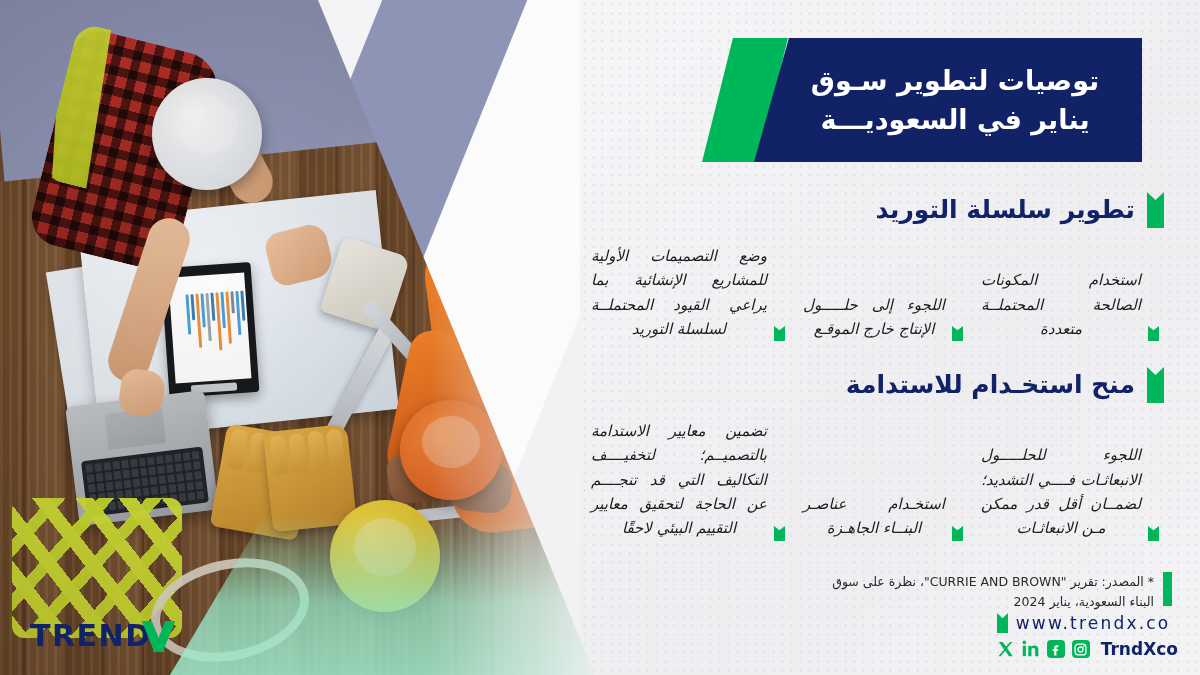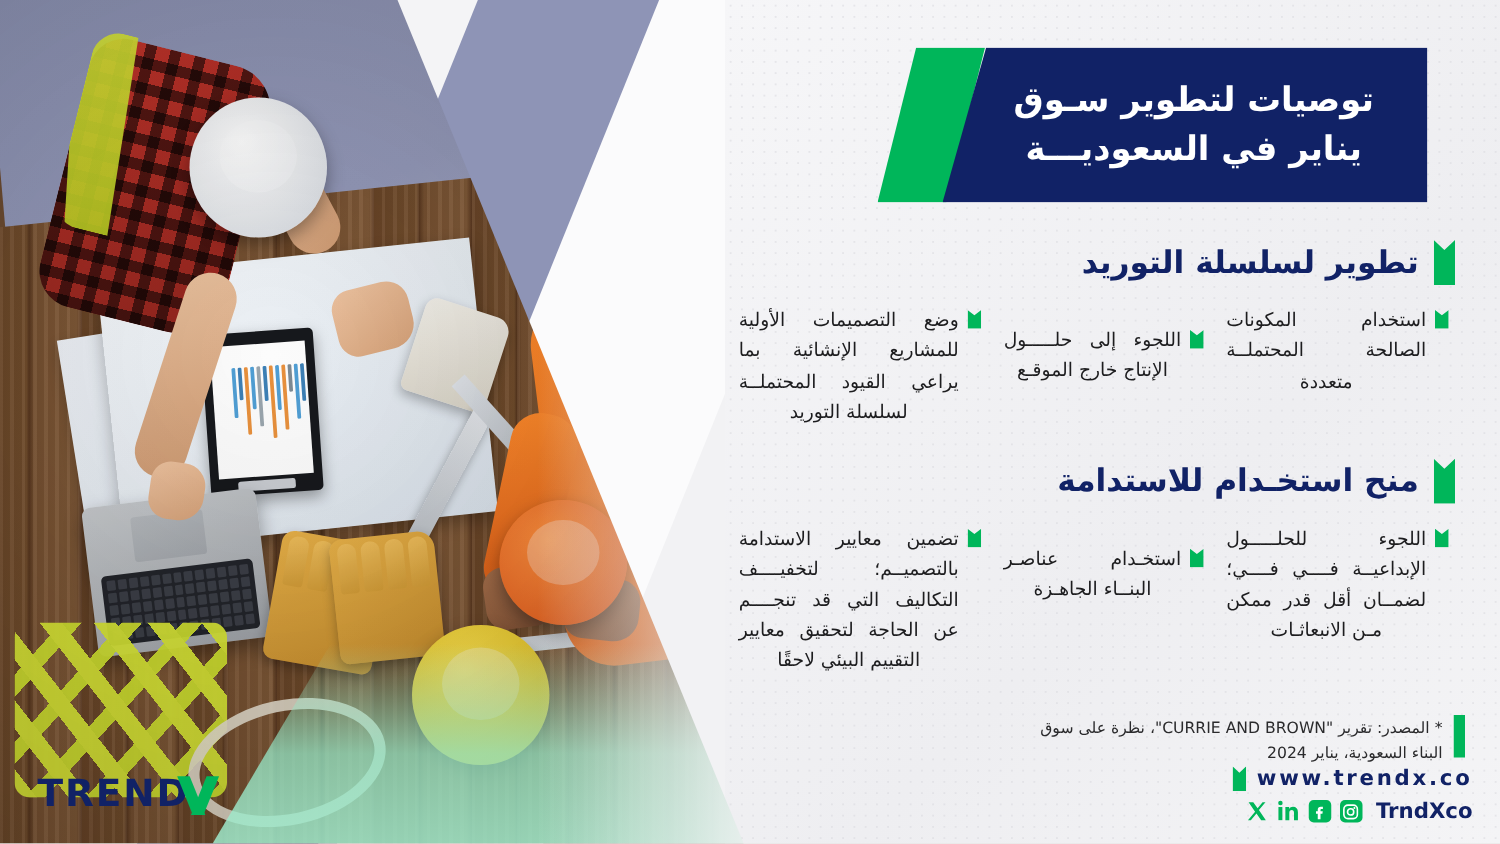--- a/index.html
+++ b/index.html
@@ -401,23 +401,24 @@
   .bullets {
     display: flex;
     flex-direction: row;
     justify-content: flex-start;
     gap: 0;
     padding-right: 10px;
     margin-bottom: 26px;
   }
   .bullet {
     display: flex;
-    align-items: flex-start;
+    align-items: flex-end;
     gap: 7px;
     padding: 0 9px;
+    font-style: italic;
   }
   .bullet.w1 { width: 212px; }
   .bullet.w2 { width: 178px; margin-top: 16px; }
   .bullet.w3 { width: 196px; }
 
   .bullet p {
     color: #1d1d1f;
     font-size: 15px;
     line-height: 1.62;
     text-align: justify;
@@ -452,21 +453,21 @@
     z-index: 7;
     text-align: right;
   }
   .site-line {
     display: flex; align-items: center; justify-content: flex-end; gap: 8px;
     margin-bottom: 6px;
   }
   .site-line .url {
     color: #112266;
     font-size: 17px;
-    font-weight: 700;
+    font-weight: 400;
     letter-spacing: 2.2px;
     direction: ltr;
   }
   .site-flag {
     width: 11px; height: 20px;
     background: #00b65a;
     clip-path: polygon(0 0, 100% 0, 100% 100%, 50% 74%, 0 100%);
     transform: rotate(180deg);
   }
   .social-line {
@@ -698,21 +699,21 @@
         <span>يناير في السعوديـــة</span>
       </h1>
     </div>
   </div>
 
   <div class="content">
 
     <div class="section">
       <div class="section-head">
         <div class="flag"></div>
-        <h2>تطوير لسلسلة التوريد</h2>
+        <h2>تطوير سلسلة التوريد</h2>
       </div>
       <div class="bullets">
         <div class="bullet w3">
           <div class="flag small"></div>
           <p>استخدام المكونات الصالحة المحتملــة متعددة</p>
         </div>
         <div class="bullet w2">
           <div class="flag small"></div>
           <p>اللجوء إلى حلـــــول الإنتاج خارج الموقـع</p>
         </div>
@@ -724,21 +725,21 @@
     </div>
 
     <div class="section">
       <div class="section-head">
         <div class="flag"></div>
         <h2>منح استخـدام للاستدامة</h2>
       </div>
       <div class="bullets">
         <div class="bullet w3">
           <div class="flag small"></div>
-          <p>اللجوء للحلـــــول الإبداعيــة فــــي فــــي؛ لضمــان أقل قدر ممكن مـن الانبعاثـات</p>
+          <p>اللجوء للحلـــــول الانبعاثـات فــــي التشديد؛ لضمــان أقل قدر ممكن مـن الانبعاثـات</p>
         </div>
         <div class="bullet w2">
           <div class="flag small"></div>
           <p>استخـدام عناصـر البنــاء الجاهـزة</p>
         </div>
         <div class="bullet w1">
           <div class="flag small"></div>
           <p>تضمين معايير الاستدامة بالتصميــم؛ لتخفيــــف التكاليف التي قد تنجــــم عن الحاجة لتحقيق معايير التقييم البيئي لاحقًا</p>
         </div>
       </div>

